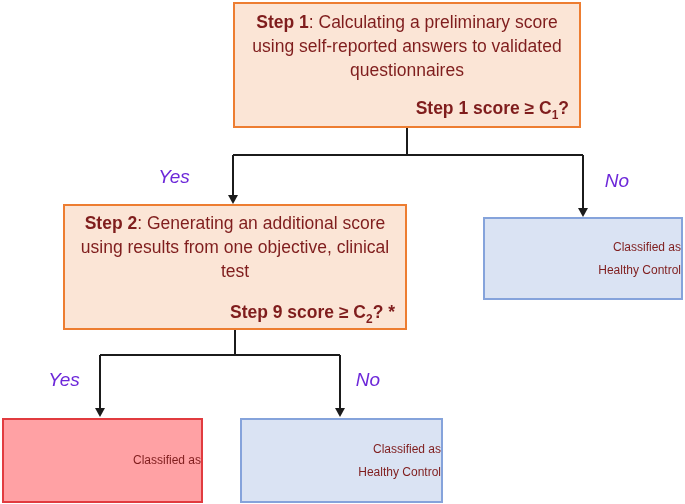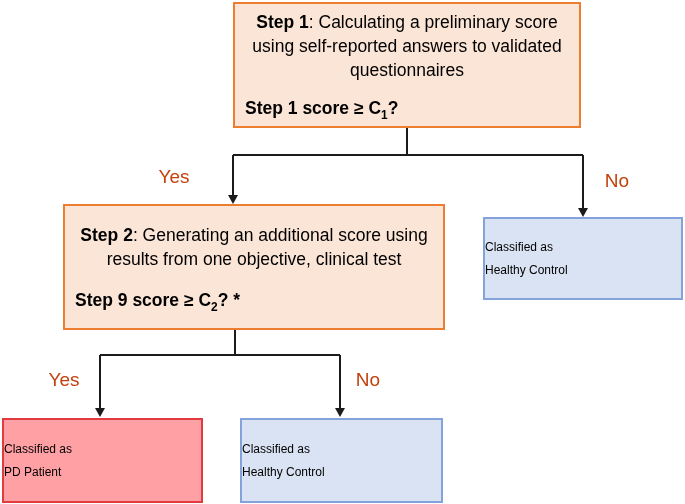--- a/index.html
+++ b/index.html
@@ -13,24 +13,24 @@
     width: 685px;
     height: 504px;
     background: #ffffff;
     overflow: hidden;
   }
   .box {
     position: absolute;
     box-sizing: border-box;
     display: flex;
     flex-direction: column;
-    align-items: flex-start;
+    align-items: flex-end;
     justify-content: center;
     text-align: center;
-    color: #000000;
+    color: #7f1d1d;
   }
   .decision-box {
     background: #fbe5d6;
     border: 2.5px solid #ed7d31;
     font-size: 17.5px;
     line-height: 24px;
     padding: 6px 10px;
   }
   .outcome-box {
     font-size: 12px;
@@ -46,32 +46,33 @@
   }
   .q-line {
     font-weight: bold;
     white-space: nowrap;
   }
   .q-line sub {
     font-size: 0.68em;
     line-height: 0;
   }
   #step1-box { left: 233px; top: 2px;  width: 348px; height: 126px; }
-  #step2-box { left: 63px;  top: 204px; width: 382px; height: 126px; }
+  #step2-box { left: 63px;  top: 204px; width: 344px; height: 126px; }
   #hc-right-box  { left: 483px; top: 217px; width: 200px; height: 83px; }
   #pd-box        { left: 2px;   top: 418px; width: 201px; height: 85px; }
   #hc-bottom-box { left: 240px; top: 418px; width: 203px; height: 85px; }
   #step1-box .q-line { margin-top: 14px; }
   #step2-box .q-line { margin-top: 17px; }
   .branch-label {
     position: absolute;
     transform: translate(-50%, -50%);
     font-size: 19px;
-    color: #c2410c;
+    color: #6d28d9;
     white-space: nowrap;
+    font-style: italic;
   }
   #yes1 { left: 174px; top: 177px; }
   #no1  { left: 617px; top: 181px; }
   #yes2 { left: 64px;  top: 380px; }
   #no2  { left: 368px; top: 380px; }
   #connectors {
     position: absolute;
     left: 0; top: 0;
     width: 685px; height: 504px;
     pointer-events: none;
@@ -125,21 +126,20 @@
     </div>
   </div>
 
   <div id="hc-right-box" class="box outcome-box outcome-blue">
     <div>Classified as</div>
     <div>Healthy Control</div>
   </div>
 
   <div id="pd-box" class="box outcome-box outcome-red">
     <div>Classified as</div>
-    <div>PD Patient</div>
   </div>
 
   <div id="hc-bottom-box" class="box outcome-box outcome-blue">
     <div>Classified as</div>
     <div>Healthy Control</div>
   </div>
 
   <div id="yes1" class="branch-label">Yes</div>
   <div id="no1" class="branch-label">No</div>
   <div id="yes2" class="branch-label">Yes</div>

